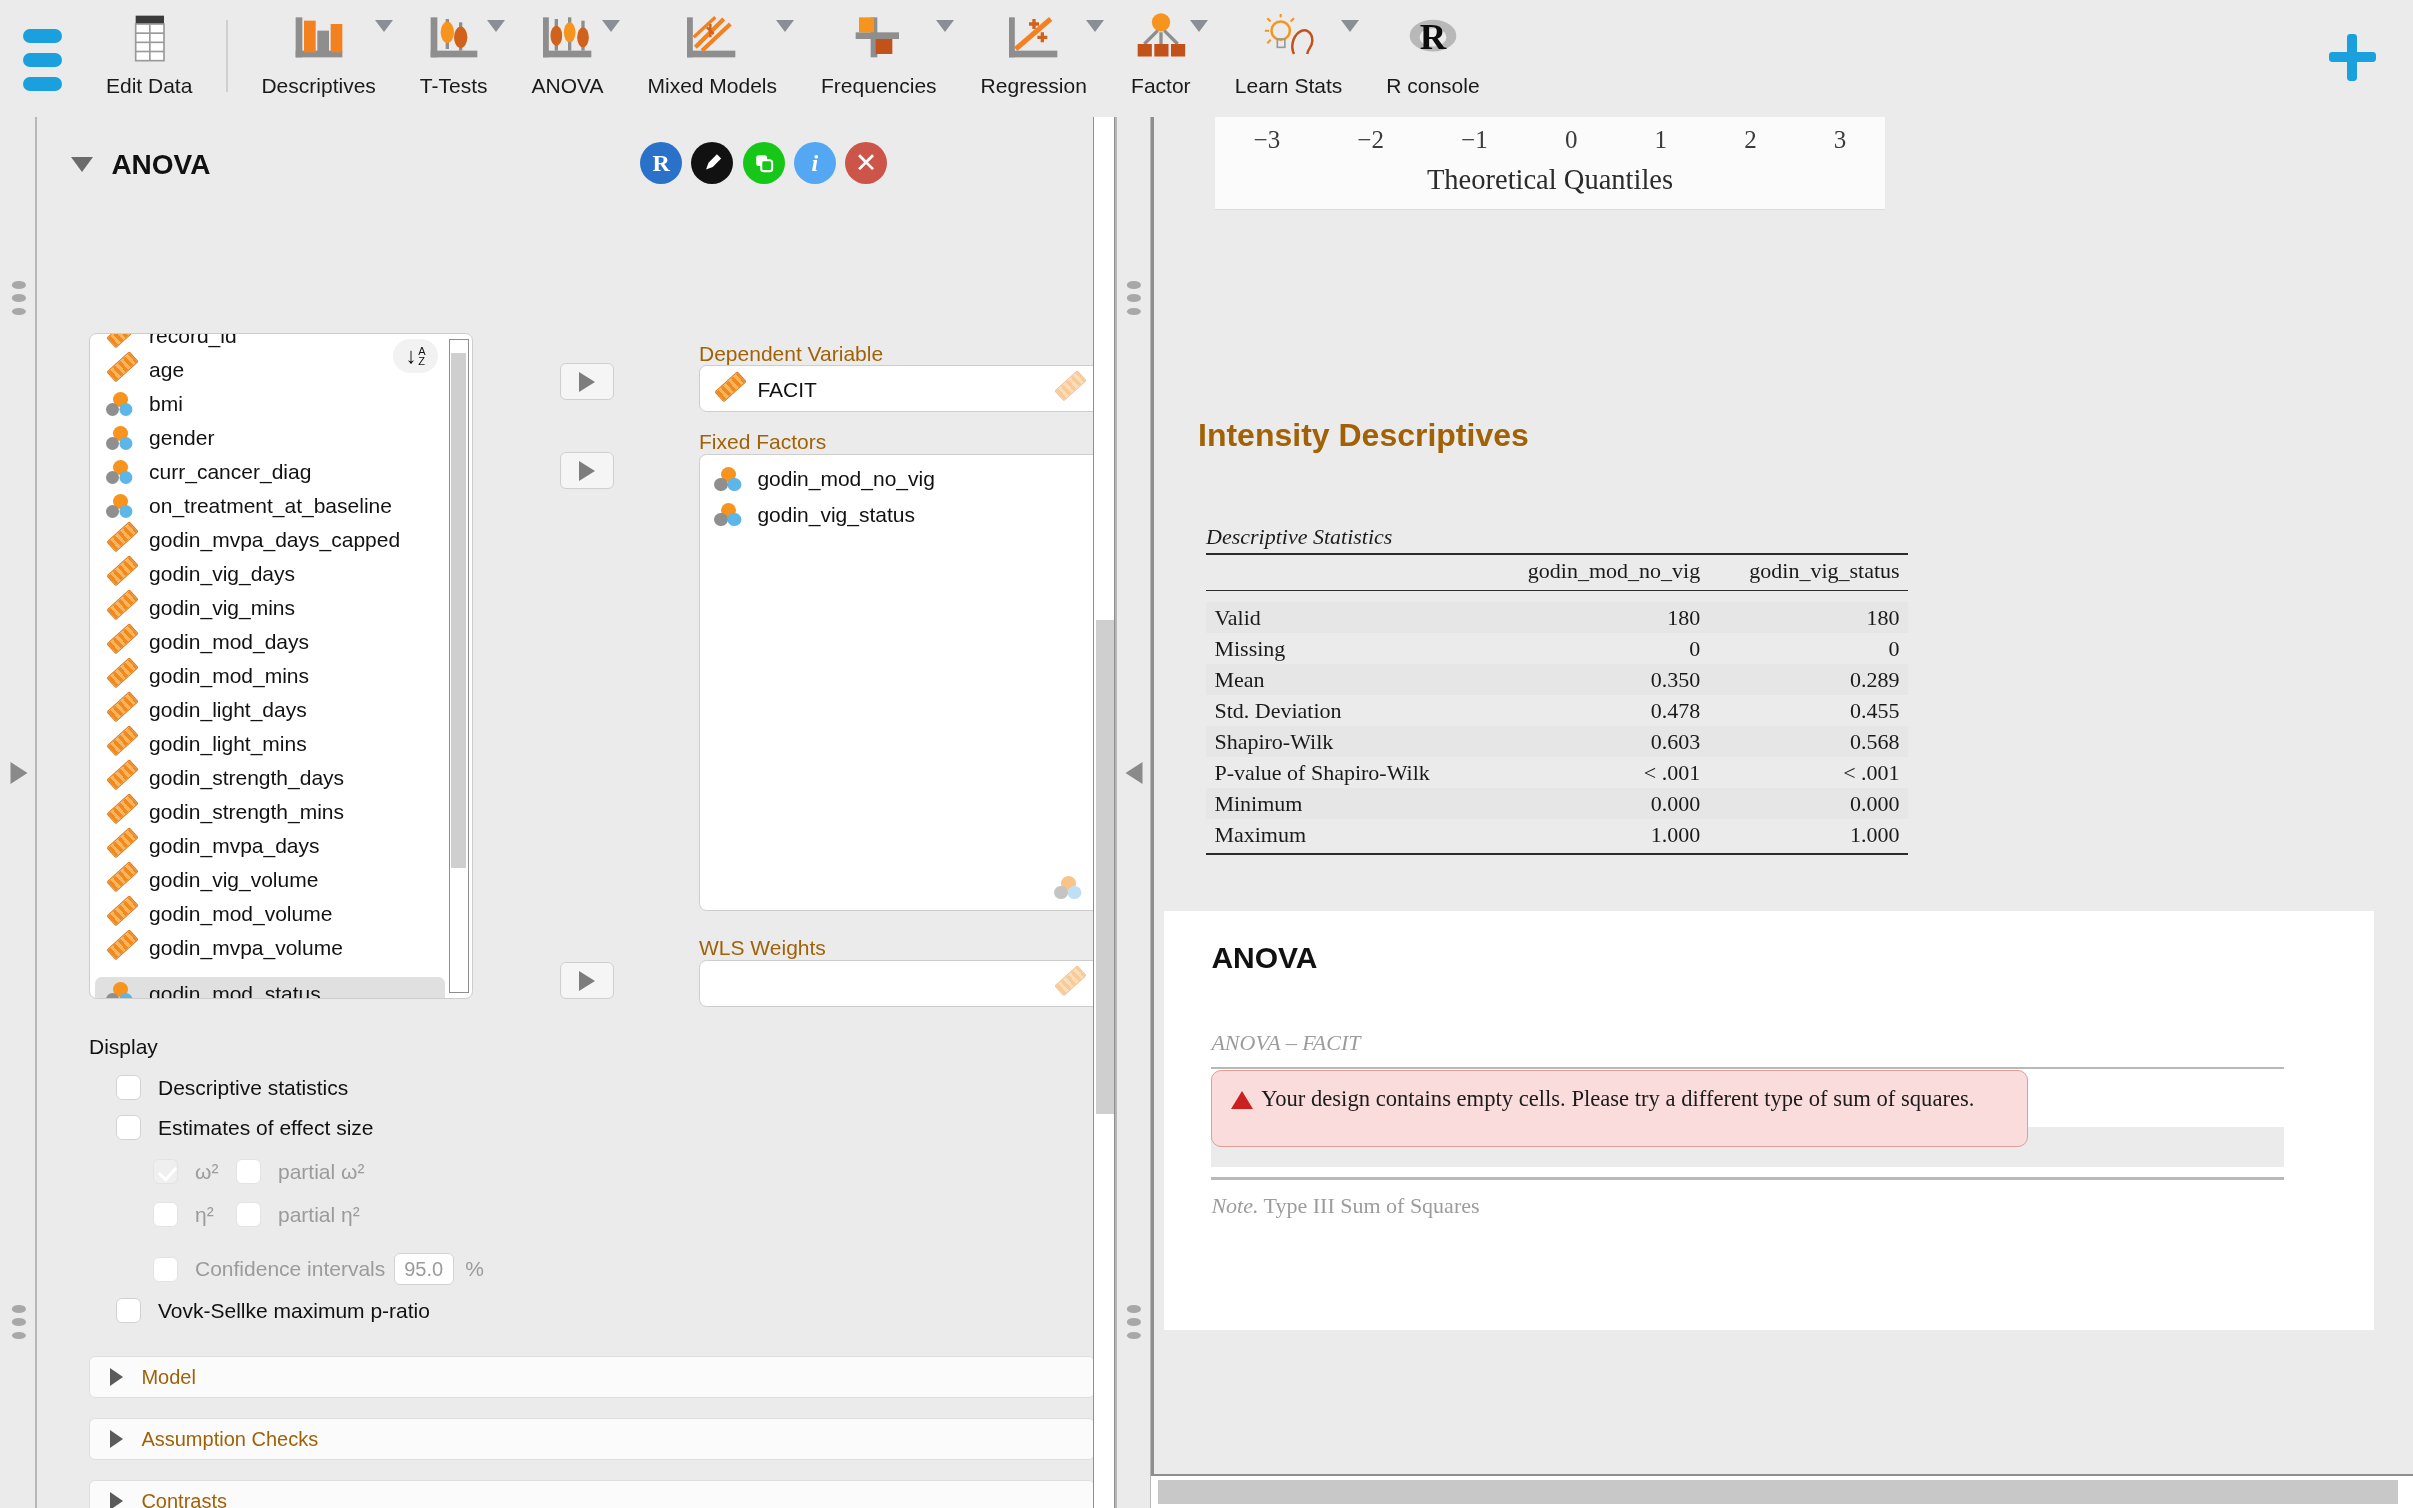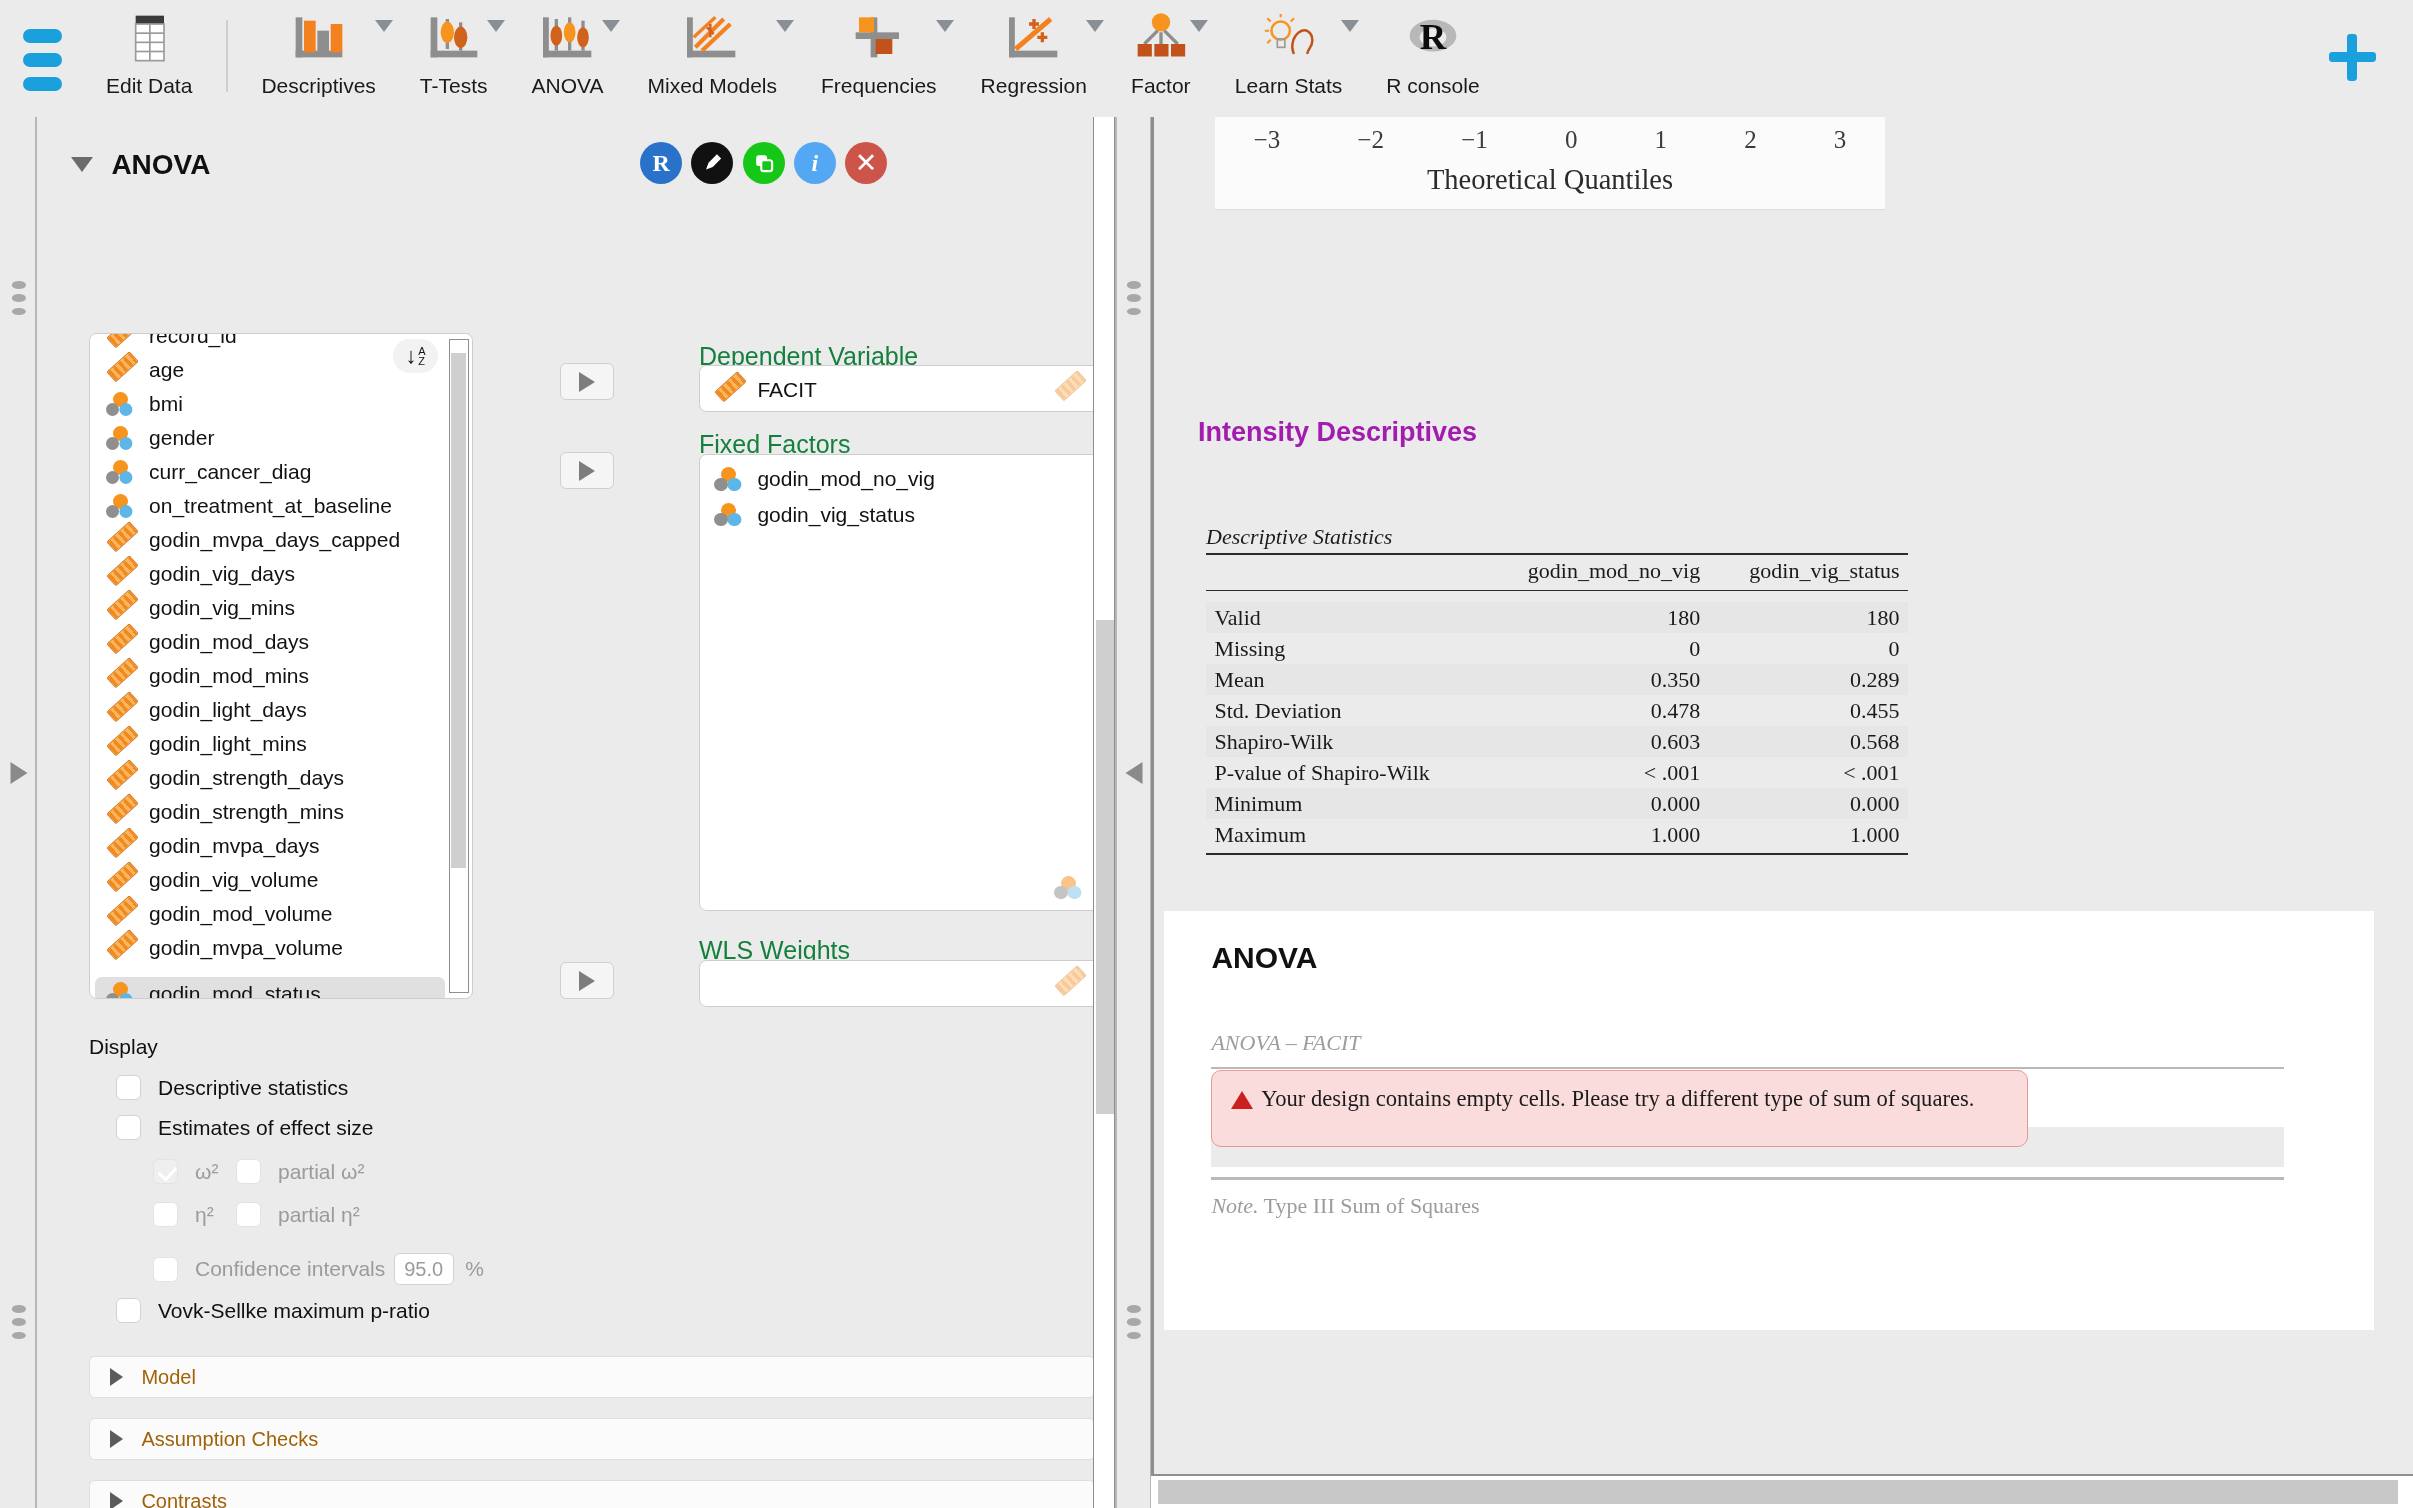--- a/index.html
+++ b/index.html
@@ -168,21 +168,21 @@
   }
   .xfer-btn .a {
     width: 0; height: 0; border-top: 10px solid transparent; border-bottom: 10px solid transparent;
     border-left: 16px solid #7d7d7d;
   }
   #xfer1 { left: 523px; top: 246px; }
   #xfer2 { left: 523px; top: 335px; }
   #xfer3 { left: 523px; top: 845px; }
 
   
-  .zone-label { position: absolute; font-size: 25px; color: #15803d; }
+  .zone-label { position: absolute; font-size: 21px; color: #a16207; }
   .zone-box {
     position: absolute; background: #fff; border: 1.7px solid #cdcdcd; border-radius: 7.5px;
   }
   #dv-label { left: 662px; top: 225px; }
   #dv-box   { left: 662px; top: 248px; width: 411px; height: 47px; }
   #dv-item  { position:absolute; left: 11.7px; top: 11px; display: flex; align-items: center; font-size: 21px; color: #111; }
   #dv-ghost { position: absolute; right: 11.7px; top: 10px; }
 
   #ff-label { left: 662px; top: 313px; }
   #ff-box   { left: 662px; top: 337px; width: 411px; height: 457px; }
@@ -241,21 +241,21 @@
     position: absolute; left: 0; top: 126px; width: 670px;
     display: flex; justify-content: space-around; font-size: 25px; color: #3c3c3c;
     font-family: "Liberation Serif", serif;
   }
   #qq-xlabel {
     position: absolute; left: 0; top: 164px; width: 670px; text-align: center;
     font-size: 28.5px; color: #2b2b2b; font-family: "Liberation Serif", serif;
   }
 
   #intensity-title {
-    position: absolute; left: 47px; top: 300px; font-size: 27px; font-weight: bold; color: #a21caf;
+    position: absolute; left: 47px; top: 300px; font-size: 32px; font-weight: bold; color: #a16207;
   }
   #desc-caption {
     position: absolute; left: 55px; top: 407px; font-size: 22px; font-style: italic; color: #1c1c1c;
     font-family: "Liberation Serif", serif;
   }
   #desc-table {
     position: absolute; left: 55px; top: 436px; width: 702px;
     border-collapse: collapse; font-family: "Liberation Serif", serif;
   }
   #desc-table th, #desc-table td { font-size: 22px; color: #1a1a1a; padding: 2.5px 8.4px; }

